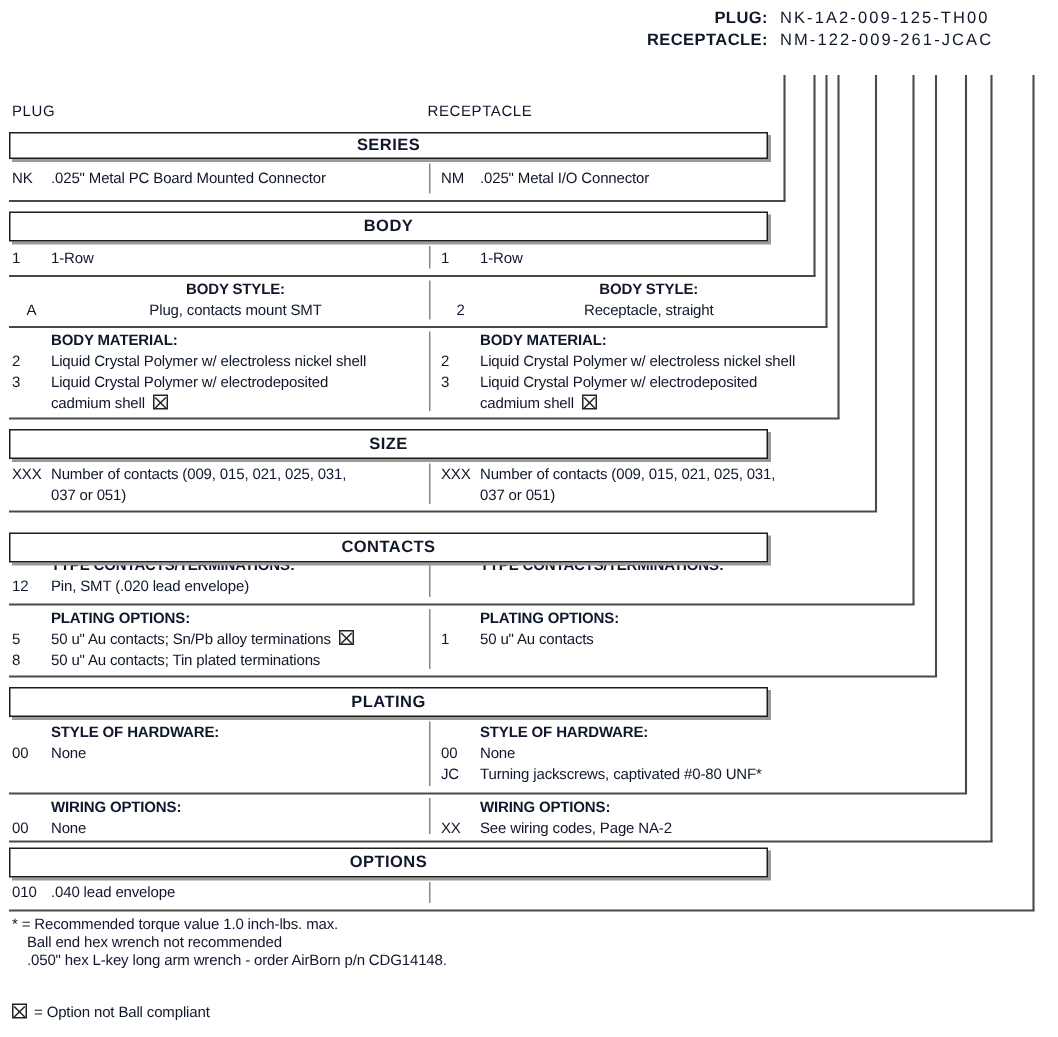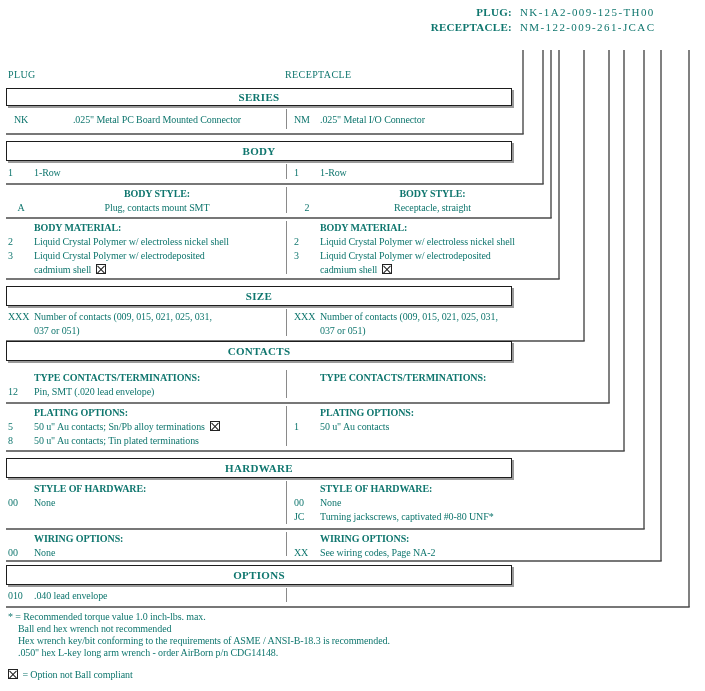--- a/index.html
+++ b/index.html
@@ -1,18 +1,18 @@
 <!DOCTYPE html>
 <html><head>
 <meta charset="utf-8">
 <style>
   html,body{margin:0;padding:0;background:#fff;}
   #stage{
     position:relative;width:705px;height:691px;background:#ffffff;
-    font-family:Liberation Serif, serif;color:#0f766e;overflow:hidden;
+    font-family:Liberation Sans, sans-serif;color:#0f172a;overflow:hidden;
   }
   .abs{position:absolute;}
   .hdr-label{font-weight:bold;font-size:11px;letter-spacing:.3px;}
   .hdr-value{font-size:11px;letter-spacing:1.4px;white-space:nowrap;}
   .mask{font-size:11px;letter-spacing:1px;white-space:nowrap;}
   .colhead{font-size:10px;letter-spacing:.4px;}
   .sec-header{
     position:absolute;left:6px;width:504px;border:1px solid #1d1d1d;
     box-shadow:2px 2px 0 #9a9a9a;background:#fff;text-align:center;
     font-weight:bold;font-size:11px;letter-spacing:.3px;z-index:2;
@@ -48,21 +48,21 @@
   <div class="abs hdr-value" style="left:520px;top:21px">NM-122-009-261-JCAC</div>
 
 
   <div class="abs colhead" style="left:8px;top:69px">PLUG</div>
   <div class="abs colhead" style="left:285px;top:69px">RECEPTACLE</div>
 
   <div id="sections">
       <div class="sec-header" style="top: 88px; height: 16px; line-height: 16px;">SERIES</div>
       <div class="row" style="top: 106px; height: 28px;">
         <div class="divider" style="left: 286px; top: 3px; height: 20px;"></div>
-        <div class="cell" style="left: 8px; top: 7px; width: 272px; text-align: center;">
+        <div class="cell" style="left: 8px; top: 7px; width: 272px;">
           <div class="item">
             <span class="code">NK</span>
             <span class="text"><span class="t">.025" Metal PC Board Mounted Connector</span></span>
           </div>
         </div>
         <div class="cell" style="left: 294px; top: 7px; width: 223px;">
           <div class="item">
             <span class="code">NM</span>
             <span class="text"><span class="t">.025" Metal I/O Connector</span></span>
           </div>
@@ -139,21 +139,21 @@
           </div>
         </div>
         <div class="cell" style="left: 294px; top: 4px; width: 284px;">
           <div class="item">
             <span class="code">XXX</span>
             <span class="text"><span class="t">Number of contacts (009, 015, 021, 025, 031,
 037 or 051)</span></span>
           </div>
         </div>
       </div>
-      <div class="sec-header" style="top: 341px; height: 18px; line-height: 18px;">CONTACTS</div>
+      <div class="sec-header" style="top: 355px; height: 18px; line-height: 18px;">CONTACTS</div>
       <div class="row" style="top: 367px; height: 36px;">
         <div class="divider" style="left: 286px; top: 3px; height: 28px;"></div>
         <div class="cell" style="left: 8px; top: 4px; width: 272px;">
           <div class="cell-label">TYPE CONTACTS/TERMINATIONS:</div>
           <div class="item">
             <span class="code">12</span>
             <span class="text"><span class="t">Pin, SMT (.020 lead envelope)</span></span>
           </div>
         </div>
         <div class="cell" style="left: 294px; top: 4px; width: 309px;">
@@ -174,21 +174,21 @@
           </div>
         </div>
         <div class="cell" style="left: 294px; top: 3px; width: 324px;">
           <div class="cell-label">PLATING OPTIONS:</div>
           <div class="item">
             <span class="code">1</span>
             <span class="text"><span class="t">50 u" Au contacts</span></span>
           </div>
         </div>
       </div>
-      <div class="sec-header" style="top: 458px; height: 18px; line-height: 18px;">HARDWARE</div>
+      <div class="sec-header" style="top: 458px; height: 18px; line-height: 18px;">PLATING</div>
       <div class="row" style="top: 478px; height: 51px;">
         <div class="divider" style="left: 286px; top: 3px; height: 43px;"></div>
         <div class="cell" style="left: 8px; top: 4px; width: 272px;">
           <div class="cell-label">STYLE OF HARDWARE:</div>
           <div class="item">
             <span class="code">00</span>
             <span class="text"><span class="t">None</span></span>
           </div>
         </div>
         <div class="cell" style="left: 294px; top: 4px; width: 344px;">
@@ -252,21 +252,20 @@
       <line x1="6" y1="529" x2="644.7" y2="529" stroke="#4a4a4a" stroke-width="1.4"></line>
       <line x1="661" y1="50" x2="661" y2="561" stroke="#4a4a4a" stroke-width="1.4"></line>
       <line x1="6" y1="561" x2="661.7" y2="561" stroke="#4a4a4a" stroke-width="1.4"></line>
       <line x1="689" y1="50" x2="689" y2="607" stroke="#4a4a4a" stroke-width="1.4"></line>
       <line x1="6" y1="607" x2="689.7" y2="607" stroke="#4a4a4a" stroke-width="1.4"></line>
     </svg>
 
   <div class="abs footnotes" style="left:8px;top:611px">
     <div>* = Recommended torque value 1.0 inch-lbs. max.</div>
     <div class="indent">Ball end hex wrench not recommended</div>
-    <div class="indent">Hex wrench key/bit conforming to the requirements of ASME / ANSI-B-18.3 is recommended.</div>
     <div class="indent">.050" hex L-key long arm wrench - order AirBorn p/n CDG14148.</div>
   </div>
 
   <div class="abs rohs-note" style="left:8px;top:669px">
     <span class="xbox"></span>
     <span>= Option not Ball compliant</span>
   </div>
 
 </div>
 

